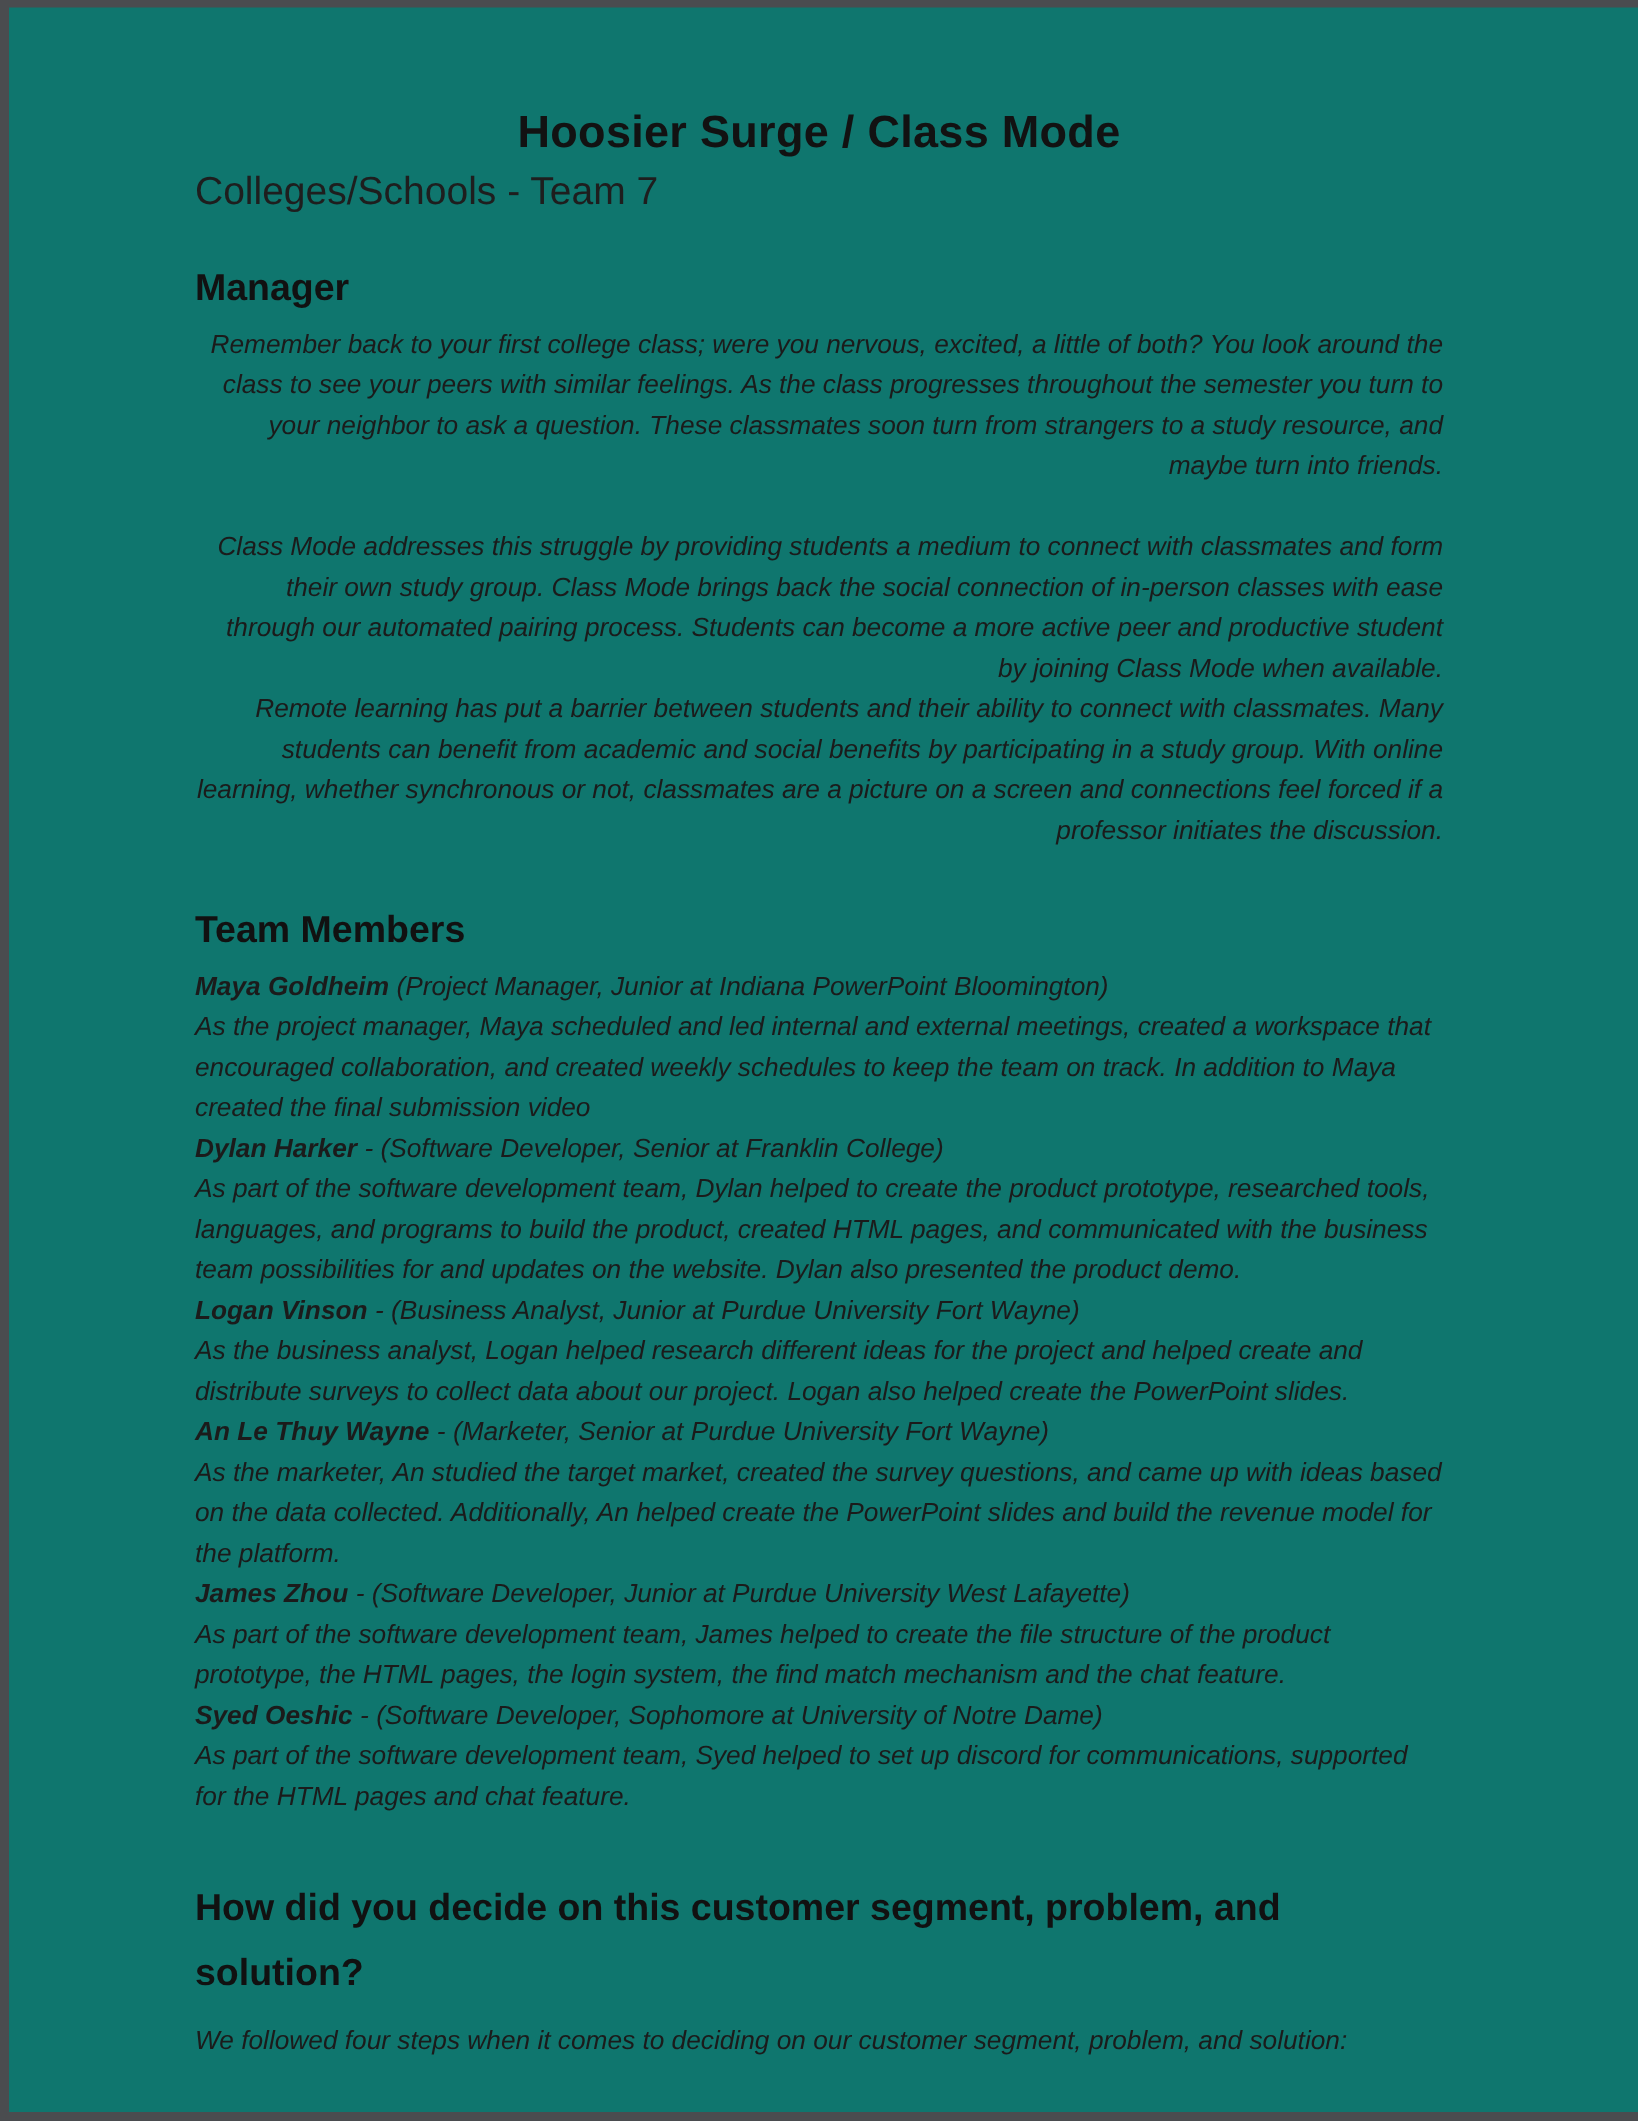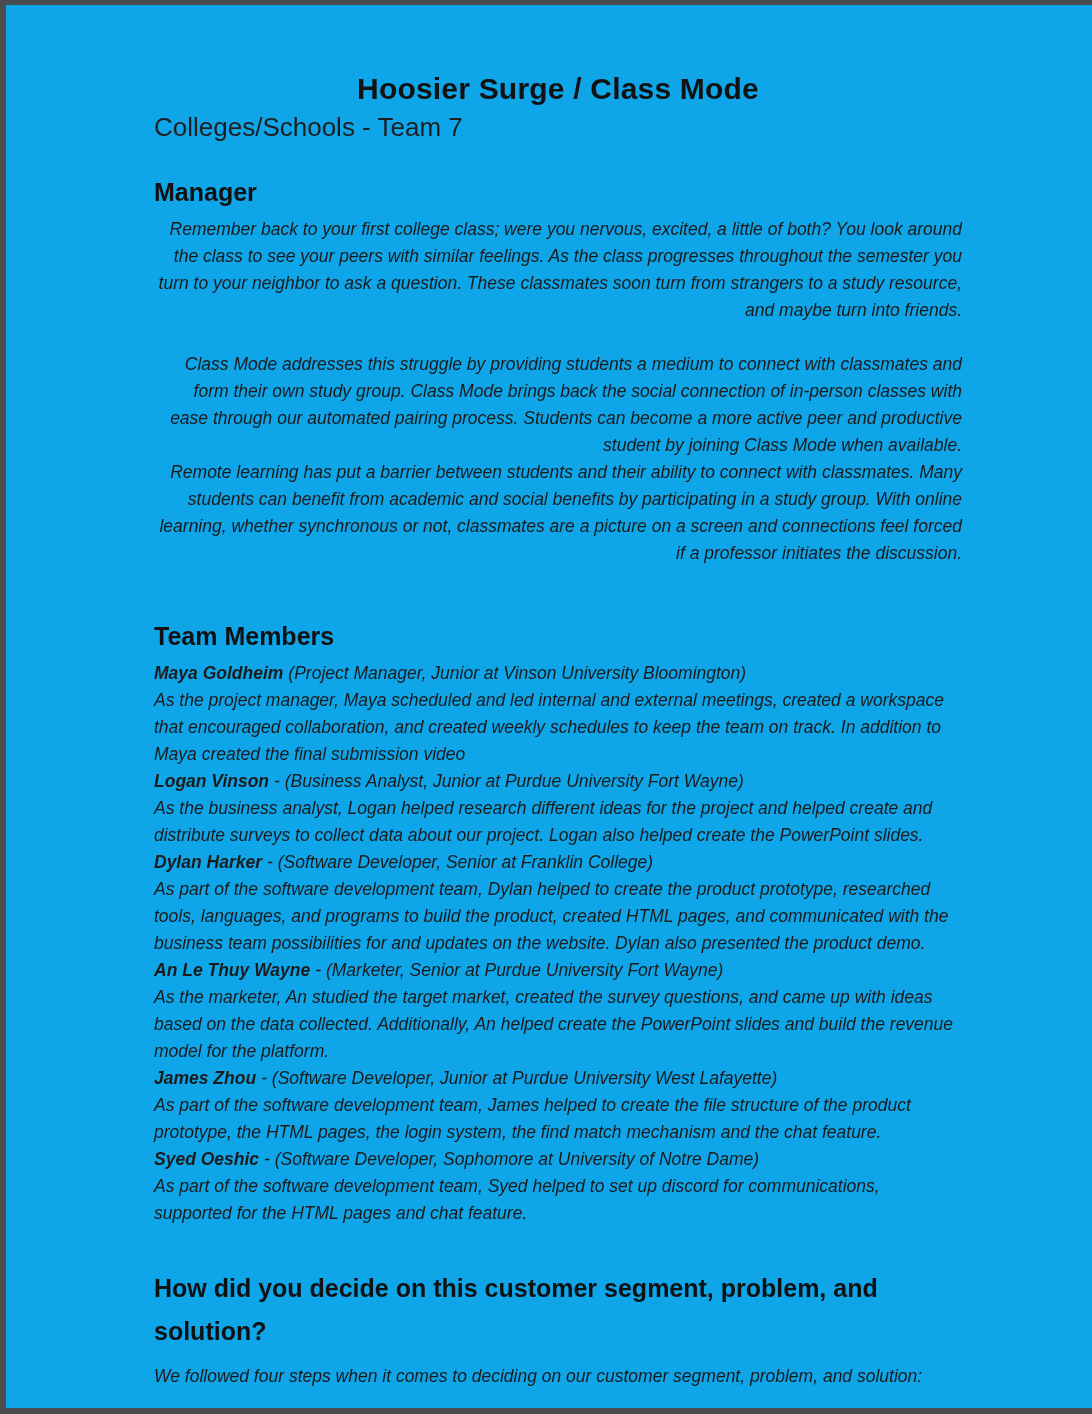--- a/index.html
+++ b/index.html
@@ -4,29 +4,28 @@
 <style>
   html, body {
     margin: 0;
     padding: 0;
     background: #ffffff;
   }
   .page {
     box-sizing: border-box;
     width: 1092px;
     height: 1414px;
-    background: #0ea5e9;
+    background: #0f766e;
     border-top: 5px solid #4a4c4f;
     border-left: 6px solid #4a4c4f;
     border-bottom: 6px solid #4a4c4f;
     border-right: none;
     overflow: hidden;
     font-family: "Liberation Sans", "DejaVu Sans", sans-serif;
     color: #1b1b1b;
-    padding-left: 24px;
   }
   .content {
     box-sizing: border-box;
     width: 100%;
     padding: 66px 130px 0 124px;
   }
   .doc-title {
     text-align: center;
     font-size: 30px;
     font-weight: 800;
@@ -43,21 +42,21 @@
     line-height: 1.3;
   }
   h2.section-heading {
     font-size: 25px;
     font-weight: 700;
     color: #111111;
     margin: 0;
     line-height: 1.25;
   }
   #overview-heading { margin-top: 32px; margin-bottom: 8px; }
-  #team-heading { margin-top: 54px; margin-bottom: 8px; }
+  #team-heading { margin-top: 38px; margin-bottom: 8px; }
   #question-heading { margin-top: 40px; margin-bottom: 10px; line-height: 1.72; }
   .body-par {
     font-style: italic;
     font-size: 17.5px;
     line-height: 27px;
     margin: 0 0 27px 0;
     color: #1b1b1b;
     text-align: right;
   }
   .body-par.last { margin-bottom: 0; }
@@ -93,32 +92,32 @@
     <div class="doc-subtitle">Colleges/Schools - Team 7</div>
 
     <h2 class="section-heading" id="overview-heading">Manager</h2>
     <p class="body-par">Remember back to your first college class; were you nervous, excited, a little of both? You look around the class to see your peers with similar feelings. As the class progresses throughout the semester you turn to your neighbor to ask a question. These classmates soon turn from strangers to a study resource, and maybe turn into friends.</p>
     <p class="body-par last">Class Mode addresses this struggle by providing students a medium to connect with classmates and form their own study group. Class Mode brings back the social connection of in-person classes with ease through our automated pairing process. Students can become a more active peer and productive student by joining Class Mode when available.</p>
     <p class="body-par">Remote learning has put a barrier between students and their ability to connect with classmates. Many students can benefit from academic and social benefits by participating in a study group. With online learning, whether synchronous or not, classmates are a picture on a screen and connections feel forced if a professor initiates the discussion.</p>
 
     <h2 class="section-heading" id="team-heading">Team Members</h2>
 
     <div class="member">
-      <p class="member-head"><span class="member-name">Maya Goldheim</span><span class="member-role">(Project Manager, Junior at Vinson University Bloomington)</span></p>
+      <p class="member-head"><span class="member-name">Maya Goldheim</span><span class="member-role">(Project Manager, Junior at Indiana PowerPoint Bloomington)</span></p>
       <p class="member-desc">As the project manager, Maya scheduled and led internal and external meetings, created a workspace that encouraged collaboration, and created weekly schedules to keep the team on track. In addition to Maya created the final submission video</p>
+    </div>
+
+    <div class="member">
+      <p class="member-head"><span class="member-name">Dylan Harker</span><span class="member-role">- (Software Developer, Senior at Franklin College)</span></p>
+      <p class="member-desc">As part of the software development team, Dylan helped to create the product prototype, researched tools, languages, and programs to build the product, created HTML pages, and communicated with the business team possibilities for and updates on the website. Dylan also presented the product demo.</p>
     </div>
 
     <div class="member">
       <p class="member-head"><span class="member-name">Logan Vinson</span><span class="member-role">- (Business Analyst, Junior at Purdue University Fort Wayne)</span></p>
       <p class="member-desc">As the business analyst, Logan helped research different ideas for the project and helped create and distribute surveys to collect data about our project. Logan also helped create the PowerPoint slides.</p>
-    </div>
-
-    <div class="member">
-      <p class="member-head"><span class="member-name">Dylan Harker</span><span class="member-role">- (Software Developer, Senior at Franklin College)</span></p>
-      <p class="member-desc">As part of the software development team, Dylan helped to create the product prototype, researched tools, languages, and programs to build the product, created HTML pages, and communicated with the business team possibilities for and updates on the website. Dylan also presented the product demo.</p>
     </div>
 
     <div class="member">
       <p class="member-head"><span class="member-name">An Le Thuy Wayne</span><span class="member-role">- (Marketer, Senior at Purdue University Fort Wayne)</span></p>
       <p class="member-desc">As the marketer, An studied the target market, created the survey questions, and came up with ideas based on the data collected. Additionally, An helped create the PowerPoint slides and build the revenue model for the platform.</p>
     </div>
 
     <div class="member">
       <p class="member-head"><span class="member-name">James Zhou</span><span class="member-role">- (Software Developer, Junior at Purdue University West Lafayette)</span></p>
       <p class="member-desc">As part of the software development team, James helped to create the file structure of the product prototype, the HTML pages, the login system, the find match mechanism and the chat feature.</p>

